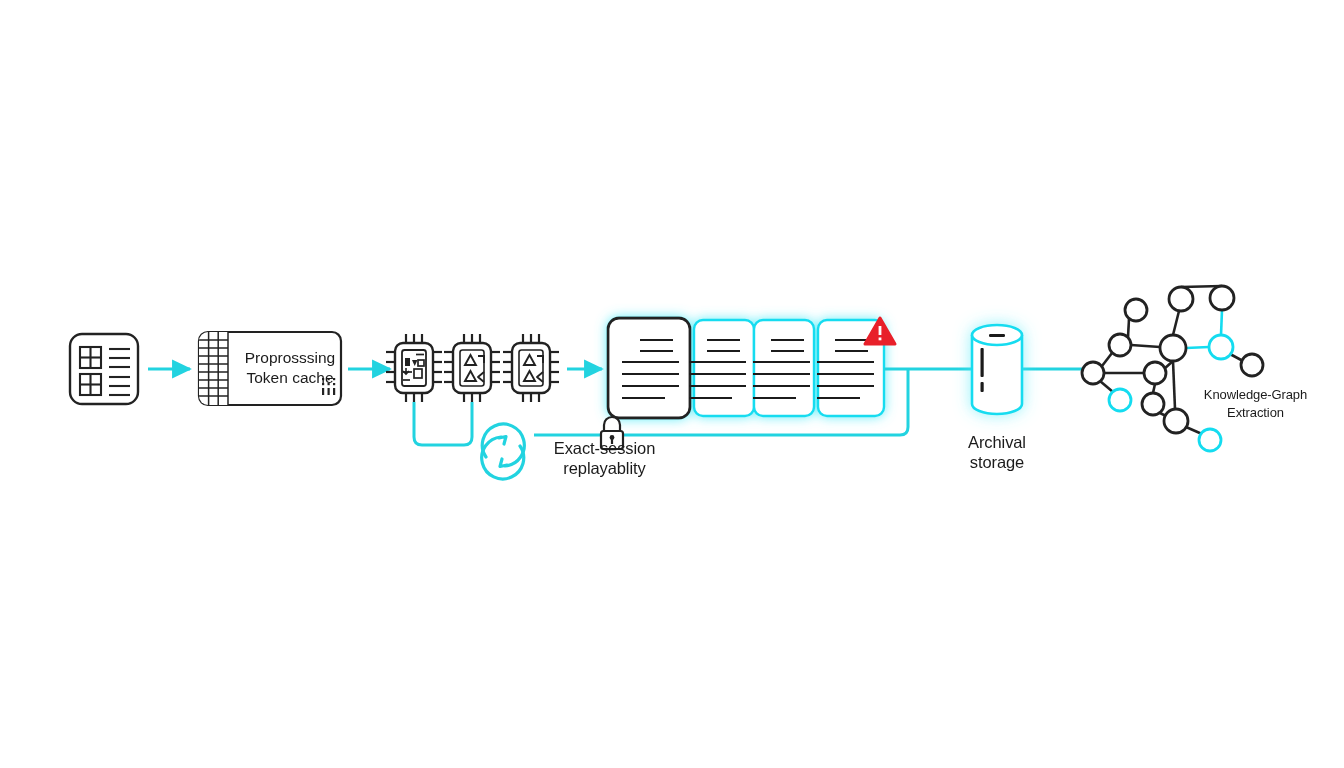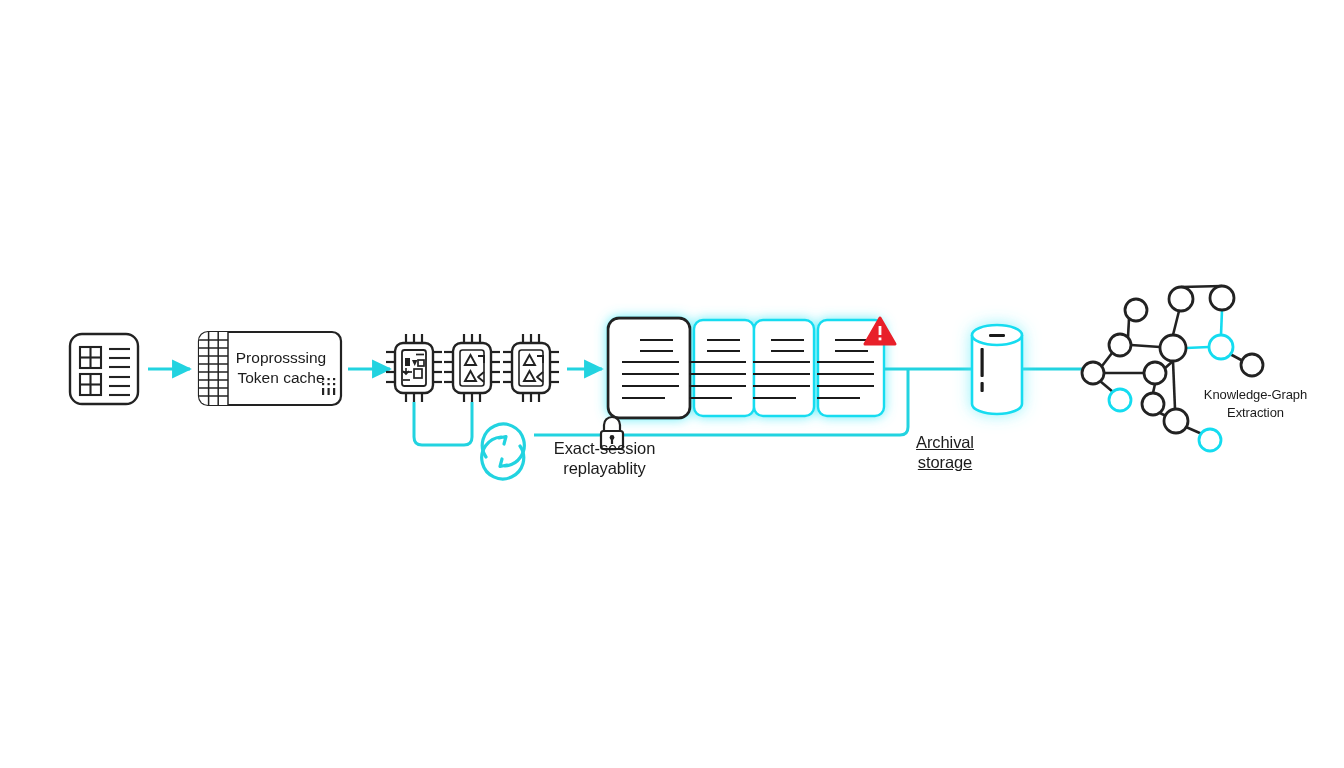--- a/index.html
+++ b/index.html
@@ -293,25 +293,25 @@
         <circle cx="1221" cy="347" r="12" stroke="#14dcf0" stroke-width="2.8"></circle>
         <circle cx="1252" cy="365" r="11" stroke="#222" stroke-width="2.8"></circle>
         <circle cx="1120" cy="400" r="11" stroke="#14dcf0" stroke-width="2.8"></circle>
         <circle cx="1153" cy="404" r="11" stroke="#222" stroke-width="2.8"></circle>
         <circle cx="1176" cy="421" r="12" stroke="#222" stroke-width="2.8"></circle>
         <circle cx="1210" cy="440" r="11" stroke="#14dcf0" stroke-width="2.8"></circle>
       </g>
     </g>
   </svg>
 
-  <div class="boxlbl" style="left:228px;top:348px;width:106px;">Proprosssing
+  <div class="boxlbl" style="left:228px;top:348px;width:106px;padding-left:9px;">Proprosssing
 Token cache</div>
 
   <div class="lbl" style="left:522px;top:430px;width:165px;margin-top:8px;">Exact-session
 replayablity</div>
 
-  <div class="lbl" style="left:885px;top:432px;width:120px;text-decoration:underline;">Archival
+  <div class="lbl" style="left:937px;top:432px;width:120px;">Archival
 storage</div>
 
   <div class="lbl" style="left:1178px;top:386px;width:155px;font-size:13px;line-height:18px;">Knowledge-Graph
 Extraction</div>
 
 </div>
 
 </body></html>

